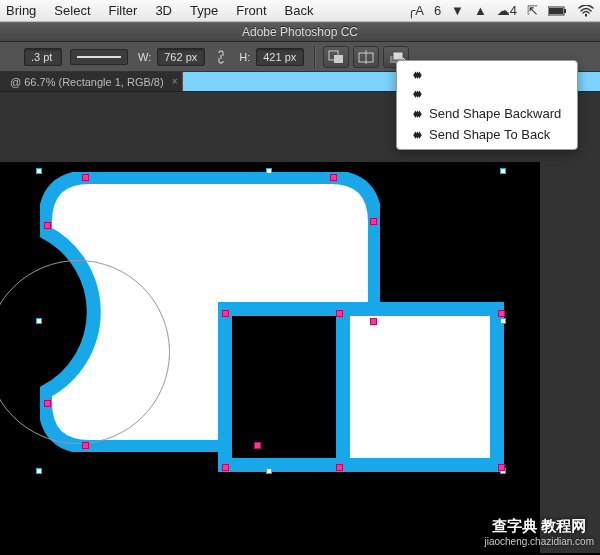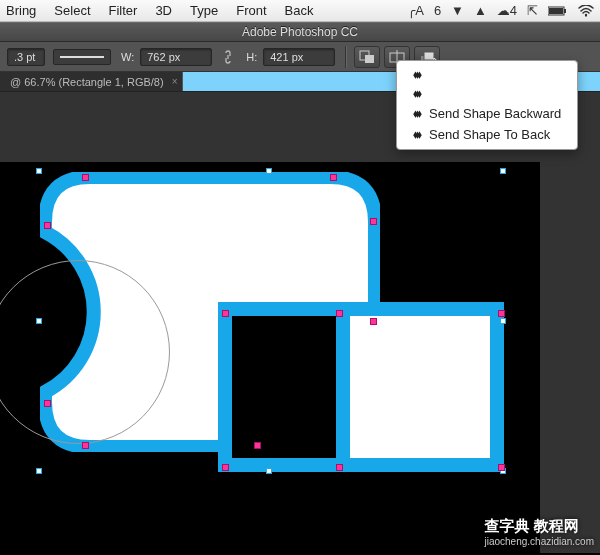--- a/index.html
+++ b/index.html
@@ -2,24 +2,24 @@
 <html><head>
 <meta charset="utf-8">
 <style>
 *{margin:0;padding:0;box-sizing:border-box;font-family:"Lucida Grande","Helvetica Neue",Arial,sans-serif}
 body{width:600px;height:555px;overflow:hidden;background:#000}
 .menubar{height:22px;background:linear-gradient(#fafafa,#e8e8e8);display:flex;align-items:center;padding:0 6px;font-size:13px;color:#222;border-bottom:1px solid #bbb}
 .menubar .menu-item{margin-right:18px}
 .menubar .spacer{flex:1}
 .menubar .status-icon{margin-left:10px;font-size:13px;color:#333}
 .titlebar{height:20px;background:linear-gradient(#5a5a5a,#474747);display:flex;align-items:center;justify-content:center;color:#ddd;font-size:12px;text-shadow:0 -1px 0 #222;border-top:1px solid #6a6a6a;border-bottom:1px solid #2a2a2a}
-.optbar{height:30px;background:#535353;display:flex;align-items:center;padding:0 3px;color:#ddd;font-size:11px;border-bottom:1px solid #333;position:relative}
+.optbar{height:30px;background:#535353;display:flex;align-items:center;padding:0 20px;color:#ddd;font-size:11px;border-bottom:1px solid #333;position:relative}
 .field{background:#3c3c3c;border:1px solid #262626;border-radius:2px;padding:2px 6px;color:#ddd;font-size:11px;margin:0 4px;box-shadow:inset 0 1px 2px rgba(0,0,0,.4)}
 .field-pt{width:38px}
-.field-w{width:72px}
+.field-w{width:48px}
 .stroke-prev{width:58px;height:16px;background:#3c3c3c;border:1px solid #262626;border-radius:2px;margin:0 4px;display:flex;align-items:center;justify-content:center}
 .stroke-prev span{display:block;width:44px;height:2px;background:#ddd}
 .lbl{margin:0 2px 0 6px}
 .chain-icon{margin:0 6px;color:#bbb}
 .divider-v{width:1px;height:22px;background:#333;margin:0 6px;box-shadow:1px 0 0 #666}
 .tool-btn{width:26px;height:22px;background:linear-gradient(#5a5a5a,#474747);border:1px solid #333;border-radius:3px;margin:0 2px;display:flex;align-items:center;justify-content:center;color:#ccc;font-size:12px}
 .arrange-btn{position:relative}
 .cursor{position:absolute;left:18px;top:10px;pointer-events:none}
 .dropdown{position:absolute;top:60px;left:396px;background:#fff;border:1px solid #999;border-radius:4px;box-shadow:0 4px 12px rgba(0,0,0,.35);padding:4px 0;font-size:13px;z-index:10}
 .dropdown-item{padding:3px 16px 3px 10px;display:flex;align-items:center;color:#222;white-space:nowrap}
@@ -27,21 +27,21 @@
 .tabbar{height:20px;background:#7dd3fc;display:flex;border-bottom:1px solid #222}
 .doc-tab{background:#2e2e2e;color:#bbb;font-size:11px;padding:4px 18px 4px 10px;border-right:1px solid #555;position:relative}
 .doc-tab .close-x{position:absolute;right:4px;top:4px;color:#888;font-size:10px}
 .canvas-area{height:461px;background:#333;position:relative}
 .artboard{position:absolute;left:0;top:70px;width:540px;height:400px;background:#000}
 .shape-main{position:absolute;left:40px;top:10px;width:340px;height:280px}
 .shape-rect{position:absolute;left:218px;top:140px;width:286px;height:170px}
 .handle{position:absolute;width:6px;height:6px;border:1px solid #2aa9e4;background:#fff}
 .anchor{position:absolute;width:7px;height:7px;background:#ff3399;border:1px solid #aa1166}
 .circle-outline{position:absolute;left:-14px;top:98px;width:184px;height:184px;border:1px solid #999;border-radius:50%}
-.watermark{position:absolute;right:6px;bottom:6px;color:#fff;font-size:12px;text-align:left;text-shadow:0 0 4px #000}
+.watermark{position:absolute;right:6px;bottom:6px;color:#fff;font-size:12px;text-align:center;text-shadow:0 0 4px #000}
 .watermark .wm-main{font-size:15px;font-weight:bold}
 .watermark .wm-sub{font-size:10px;color:#ccc}
 svg{display:block}
 </style>
 </head>
 <body>
 
 <div class="menubar">
   <span class="menu-item">Bring</span>
   <span class="menu-item">Select</span>

